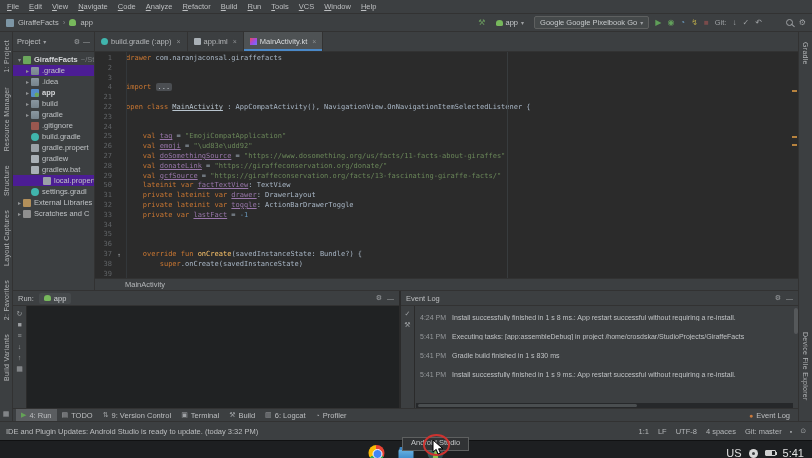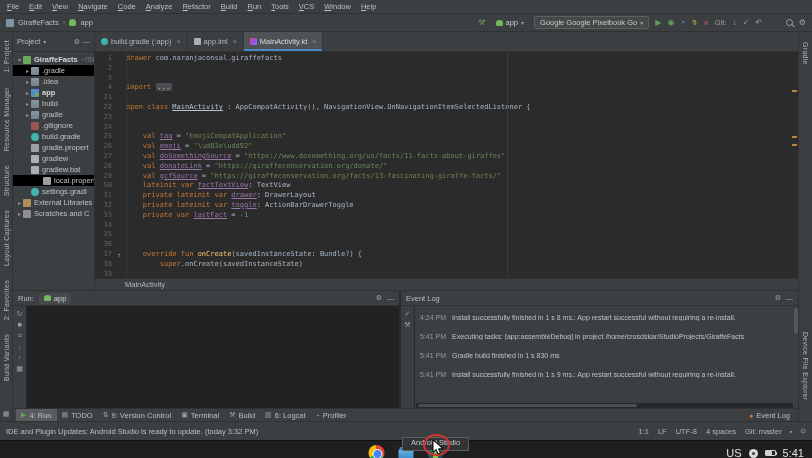--- a/index.html
+++ b/index.html
@@ -48,21 +48,21 @@
   .tab.active{background:#4e5254;color:#d8dadc;box-shadow:inset 0 -2px 0 #4a88c7}
   .tab-close{color:#8c8f92;font-size:7px;margin-left:2px}
   .ticon{width:7px;height:7px;flex-shrink:0}
   .ic-gradle{background:#40b5ad;border-radius:50%}
   .ic-file{background:#a9b0b6;border-radius:1px}
   .ic-kotlin{background:linear-gradient(135deg,#e9485c,#9d4ce8 55%,#6c7cf7)}
   
   .middle-row{display:flex;height:238px;min-height:0}
   .project-panel{width:82px;flex-shrink:0;background:#3c3f41;border-right:1px solid #323232;overflow:hidden;padding-top:2px}
   .tree-row{display:flex;align-items:center;height:11px;font-size:7.5px;color:#bfc2c5;white-space:nowrap;overflow:hidden;cursor:default}
-  .tree-row.hl{background:#000000}
+  .tree-row.hl{background:#4c1d95}
   .tree-row.bold .tree-label{font-weight:bold;color:#d4d6d8}
   .arrow{width:7px;flex-shrink:0;text-align:center;color:#8f9294;font-size:6px}
   .ti{width:8px;height:8px;border-radius:1px;flex-shrink:0;margin-right:3px;display:inline-block}
   .ti-project{background:#6ba65c}
   .ti-folder{background:linear-gradient(#8a97a0,#76838c)}
   .ti-module{background:radial-gradient(circle at 72% 72%,#6ba65c 0 2px,transparent 2.5px),#548cc9}
   .ti-gradle{background:#40b5ad;border-radius:50%}
   .ti-props{background:#9aa0a6}
   .ti-file{background:#a9b0b6}
   .ti-git{background:#99574f}

